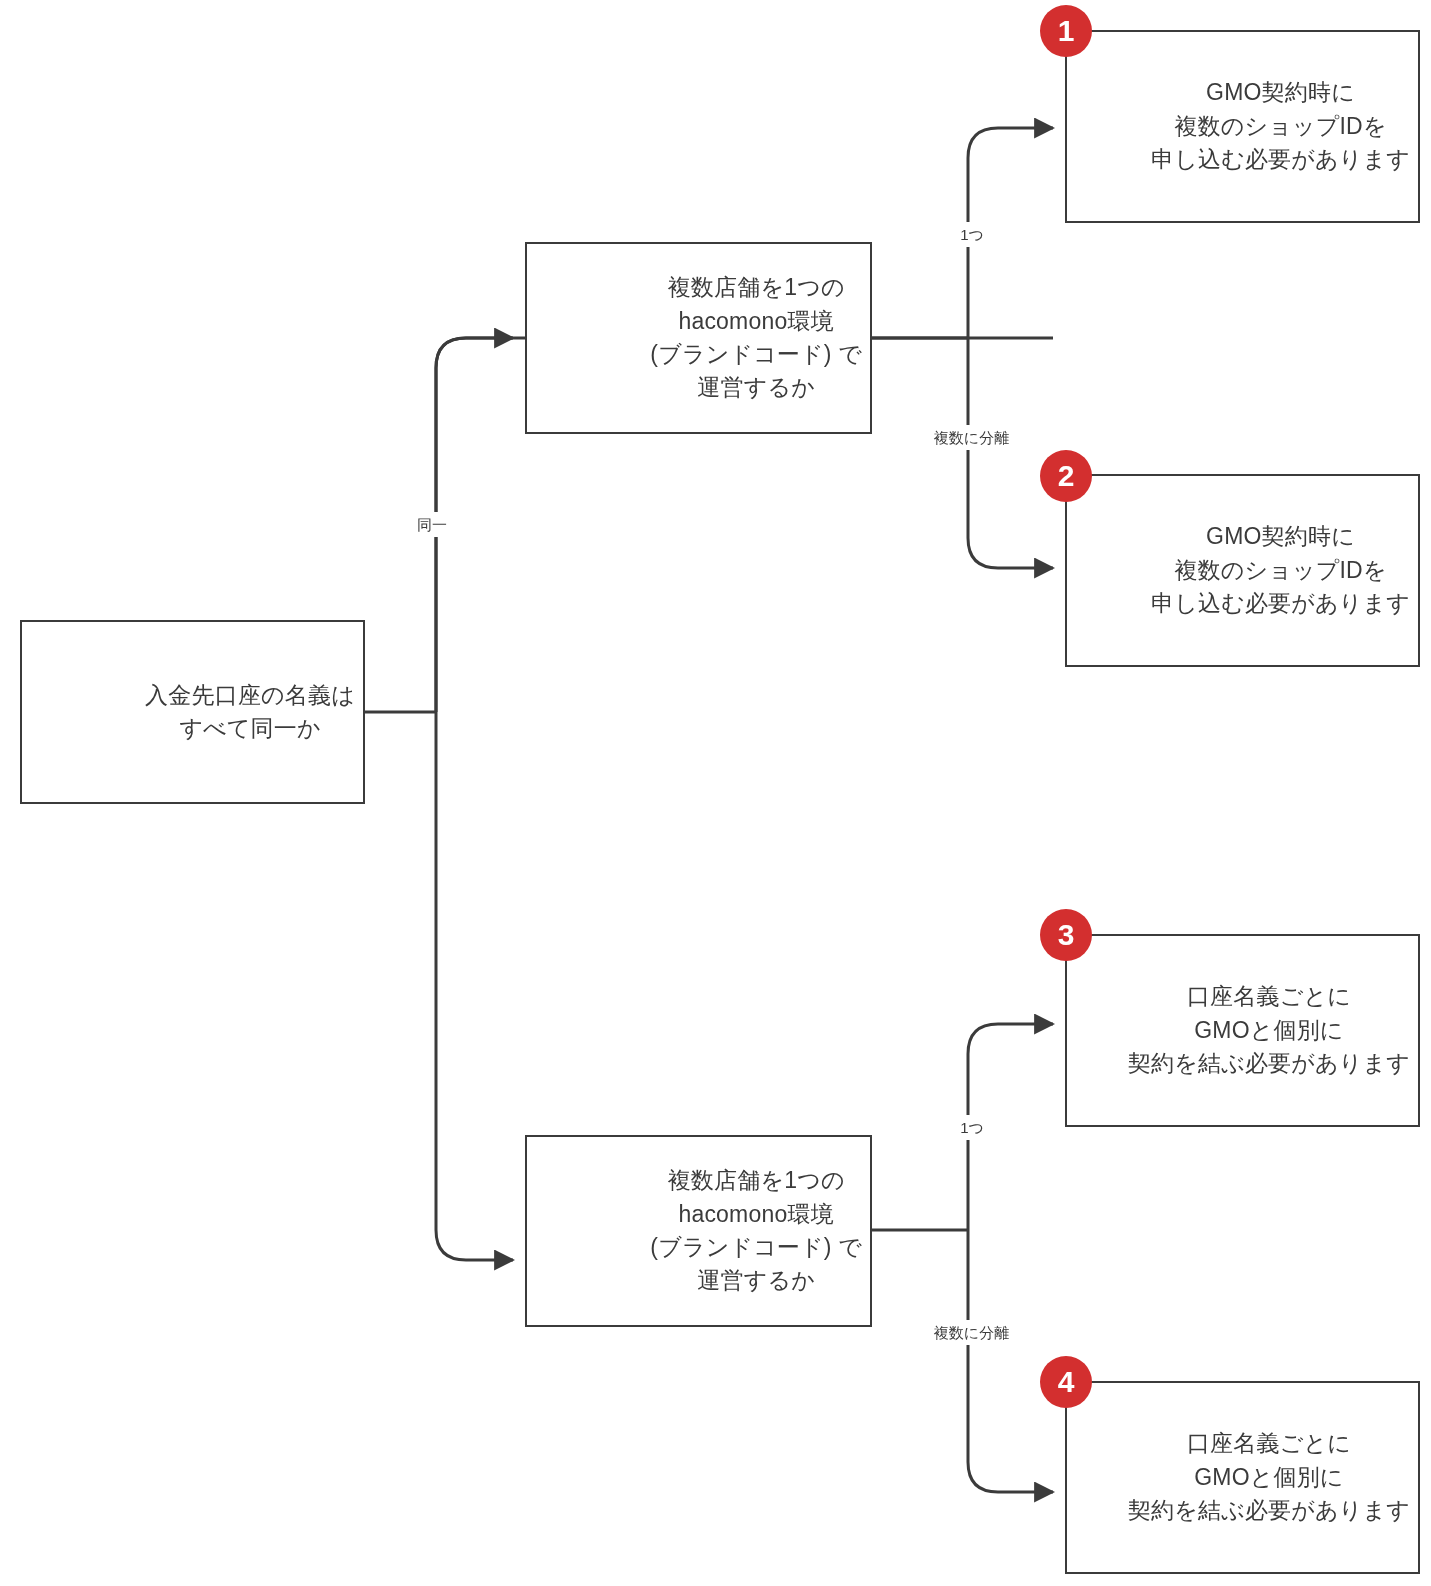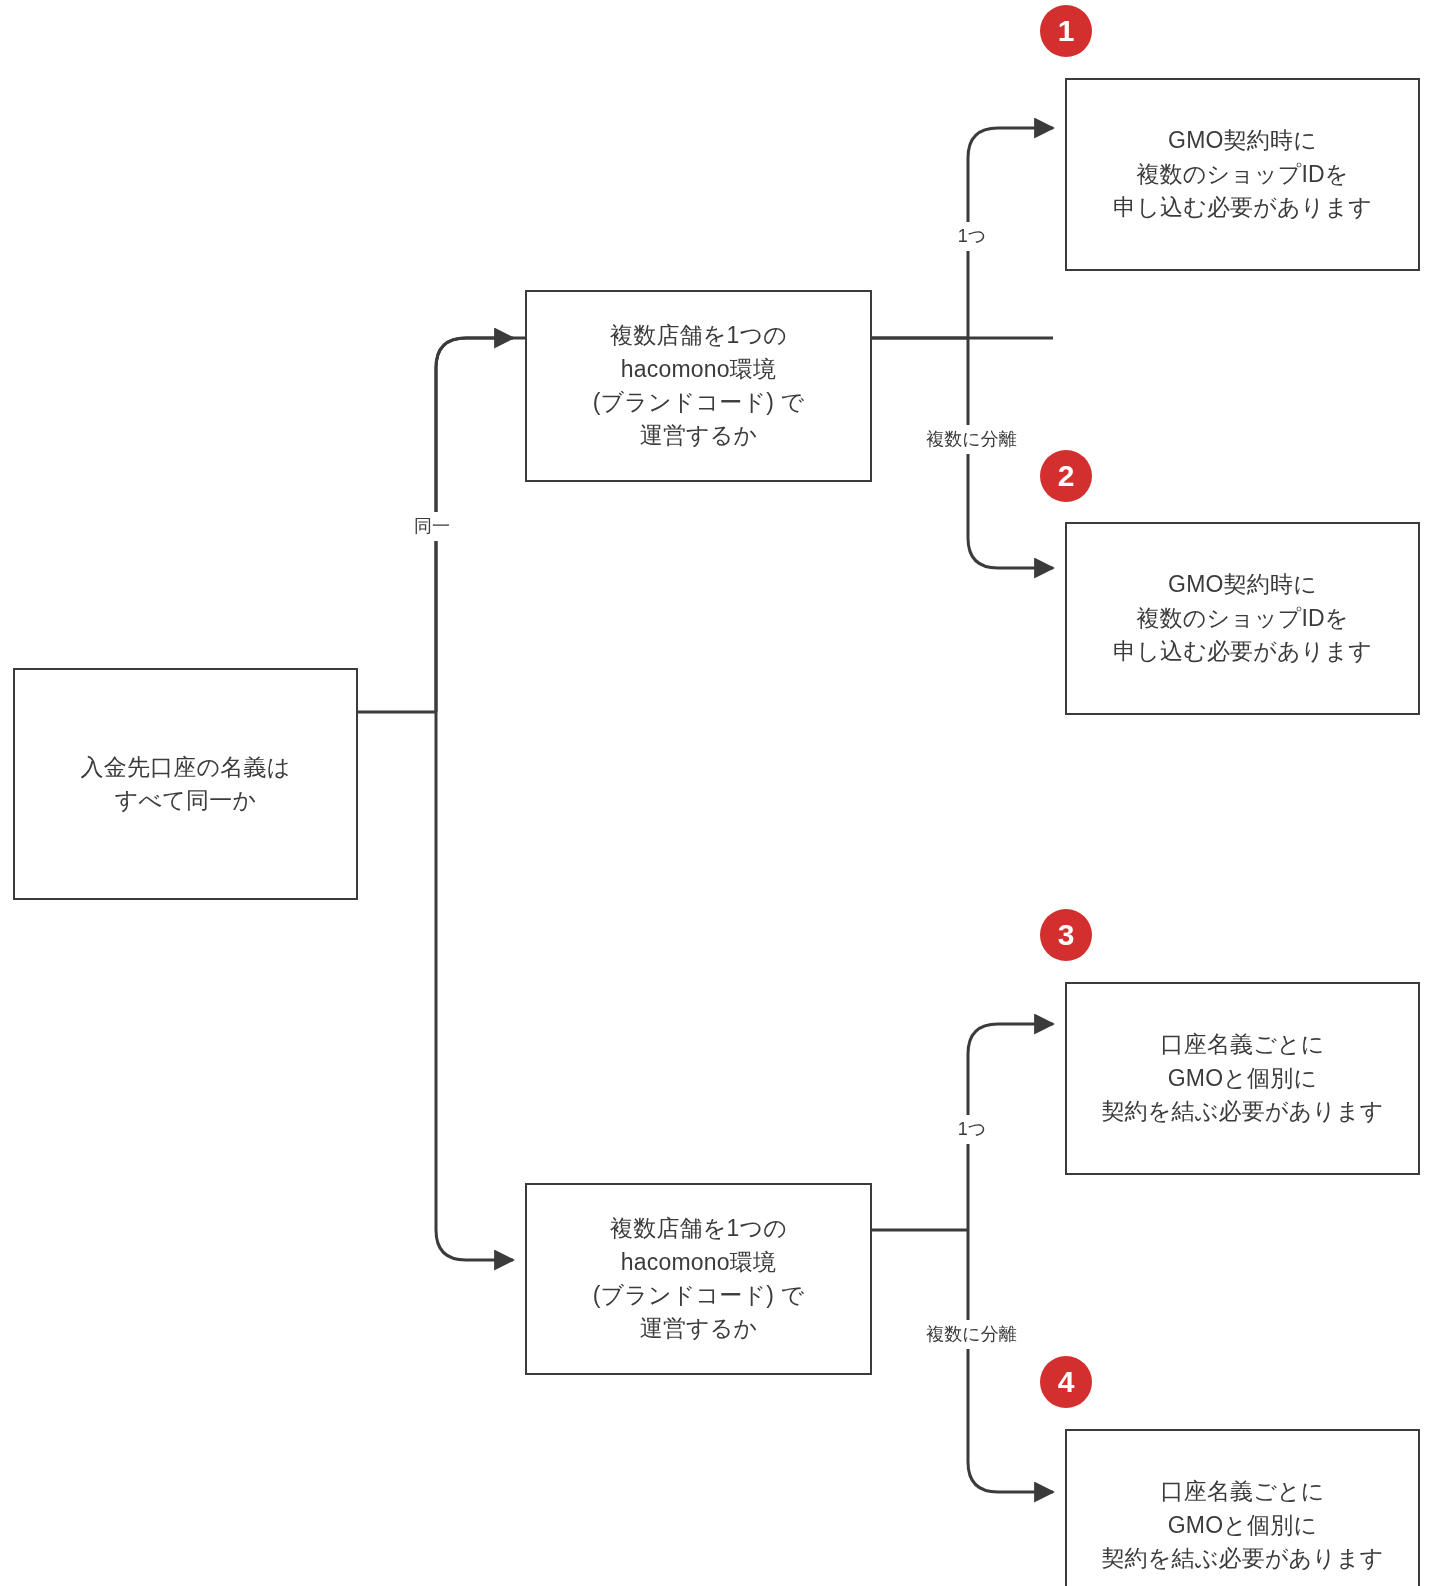--- a/index.html
+++ b/index.html
@@ -24,27 +24,26 @@
     width: 1431px;
     height: 1586px;
   }
   .node {
     position: absolute;
     box-sizing: border-box;
     border: 2px solid #3b3b3b;
     background: #ffffff;
     display: flex;
     align-items: center;
-    justify-content: center;
+    justify-content: flex-end;
     text-align: center;
     color: #3b3b3b;
     font-size: 23px;
     line-height: 1.45;
     letter-spacing: 0.2px;
-    margin-top: 48px;
   }
   .node .txt {
     white-space: pre-line;
     padding: 0 8px;
   }
   .badge {
     position: absolute;
     width: 52px;
     height: 52px;
     border-radius: 50%;
@@ -54,21 +53,21 @@
     font-weight: bold;
     display: flex;
     align-items: center;
     justify-content: center;
     box-sizing: border-box;
     z-index: 5;
   }
   .edge-label {
     position: absolute;
     color: #3b3b3b;
-    font-size: 18px;
+    font-size: 15px;
     line-height: 1.4;
     text-align: center;
     white-space: pre-line;
     background: #ffffff;
     padding: 2px 4px;
   }
 </style>
 </head>
 <body>
 
@@ -99,21 +98,21 @@
 
     <path d="M 968 338 L 968 538 Q 968 568 998 568 L 1053 568" fill="none" stroke="#3b3b3b" stroke-width="3" marker-end="url(#arrow)"></path>
 
     <path d="M 872 1230 L 968 1230" fill="none" stroke="#3b3b3b" stroke-width="3"></path>
 
     <path d="M 968 1230 L 968 1054 Q 968 1024 998 1024 L 1053 1024" fill="none" stroke="#3b3b3b" stroke-width="3" marker-end="url(#arrow)"></path>
 
     <path d="M 968 1230 L 968 1462 Q 968 1492 998 1492 L 1053 1492" fill="none" stroke="#3b3b3b" stroke-width="3" marker-end="url(#arrow)"></path>
   </svg>
 
-  <div class="node" style="left:13px; top:620px; width:345px; height:232px;">
+  <div class="node" style="left:20px; top:620px; width:345px; height:184px;">
     <span class="txt">入金先口座の名義は
 すべて同一か</span>
   </div>
 
   <div class="node" style="left:525px; top:242px; width:347px; height:192px;">
     <span class="txt">複数店舗を1つの
 hacomono環境
 (ブランドコード) で
 運営するか</span>
   </div>

